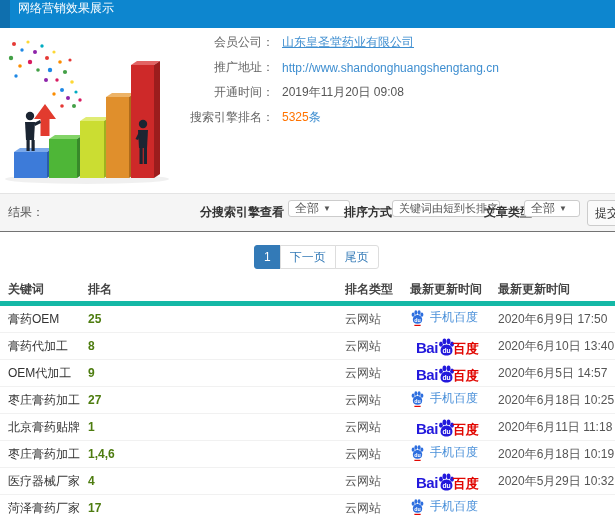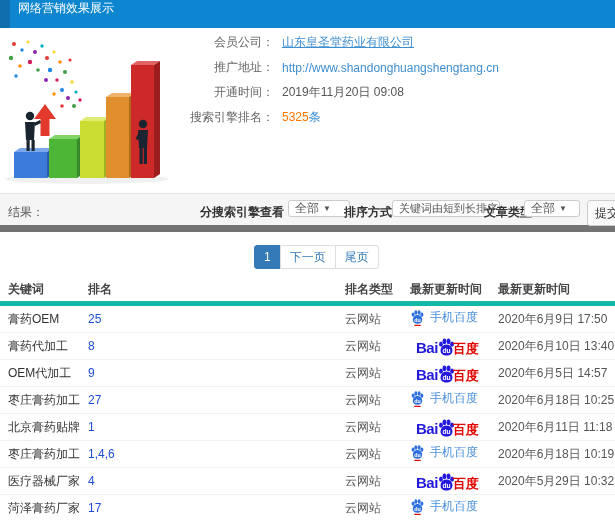--- a/index.html
+++ b/index.html
@@ -17,41 +17,41 @@
   .info-rows { position:absolute; left:160px; top:30px; right:0;margin-left:28px; }
   .info-row { display:flex; align-items:center; height:25px; }
   .info-label { width:86px; text-align:right; color:#666; }
   .info-value { margin-left:8px; color:#555; }
   .link { color:#3e8ed0; text-decoration:none; cursor:pointer; }
   .link.underline { text-decoration:underline; }
   .rank-num { color:#ff7300; }
   .rank-unit { color:#3e8ed0; }
 
   
-  .filter-bar { position:absolute; left:0; top:193px; width:615px; height:39px; background:#f5f5f5; border-top:1px solid #e4e4e4; border-bottom:7px solid #737373; }
+  .filter-bar { position:absolute; left:0; top:193px; width:615px; height:39px; background:#f5f5f5; border-top:1px solid #e4e4e4; border-bottom:1px solid #737373; }
   .filter-bar .flabel { position:absolute; top:0; height:37px; line-height:37px; font-weight:bold; color:#333; }
   .fake-select { position:absolute; top:6px; height:17px; background:#fff; border:1px solid #ccc; border-radius:3px; display:flex; align-items:center; justify-content:flex-start; padding:0 6px; color:#555; cursor:pointer; white-space:nowrap; overflow:hidden; }
   .fake-select .caret { font-size:8px; color:#555; margin-left:4px; flex:0 0 auto; }
   .result-label { position:absolute; left:8px; top:0; height:37px; line-height:37px; color:#555; }
   .submit-btn { position:absolute; left:587px; top:6px; width:40px; height:26px; background:#fafafa; border:1px solid #ccc; border-radius:3px; color:#333; font-size:12px; cursor:pointer; }
 
   
   .pagination { position:absolute; left:254px; top:245px; display:inline-flex; }
   .page-item { height:24px; min-width:26px; display:flex; align-items:center; justify-content:center; border:1px solid #ddd; background:#fff; color:#337ab7; padding:0 9px; margin-left:-1px; cursor:pointer; }
   .page-item.active { background:#337ab7; border-color:#337ab7; color:#fff; cursor:default; }
   .page-item.first { border-radius:3px 0 0 3px; margin-left:0; }
   .page-item.last { border-radius:0 3px 3px 0; }
 
   
   .rtable { position:absolute; left:0; top:278px; width:615px; }
   .thead, .trow { display:grid; grid-template-columns:80px 257px 65px 88px auto; align-items:center; padding-left:8px; }
   .thead { height:28px; font-weight:bold; color:#444; border-bottom:5px solid #14b8a6; }
   .trow { height:27px; border-bottom:1px solid #f1f1f1; }
   .cell-keyword { color:#333; }
-  .cell-rank { color:#1d4ed8; cursor:pointer; }
+  .cell-rank { color:#4d7c0f; cursor:pointer;font-weight:bold; }
   .cell-ranktype { color:#555; }
   .cell-date { color:#555; }
 
   
   .baidu-logo { display:inline-flex; align-items:flex-end; margin-left:6px; }
   .baidu-logo .bai { color:#2319dc; font-weight:bold; font-size:15px; letter-spacing:-0.5px; line-height:1; }
   .baidu-logo .bname { color:#e10601; font-weight:bold; font-size:13px; line-height:1; margin-left:-2px; }
   .baidu-logo svg { margin:0 -1px -1px -1px; }
   .mobile-logo { display:inline-flex; align-items:center; }
   .mobile-logo .mname { color:#4a90d9; font-size:12px; margin-left:5px; }

